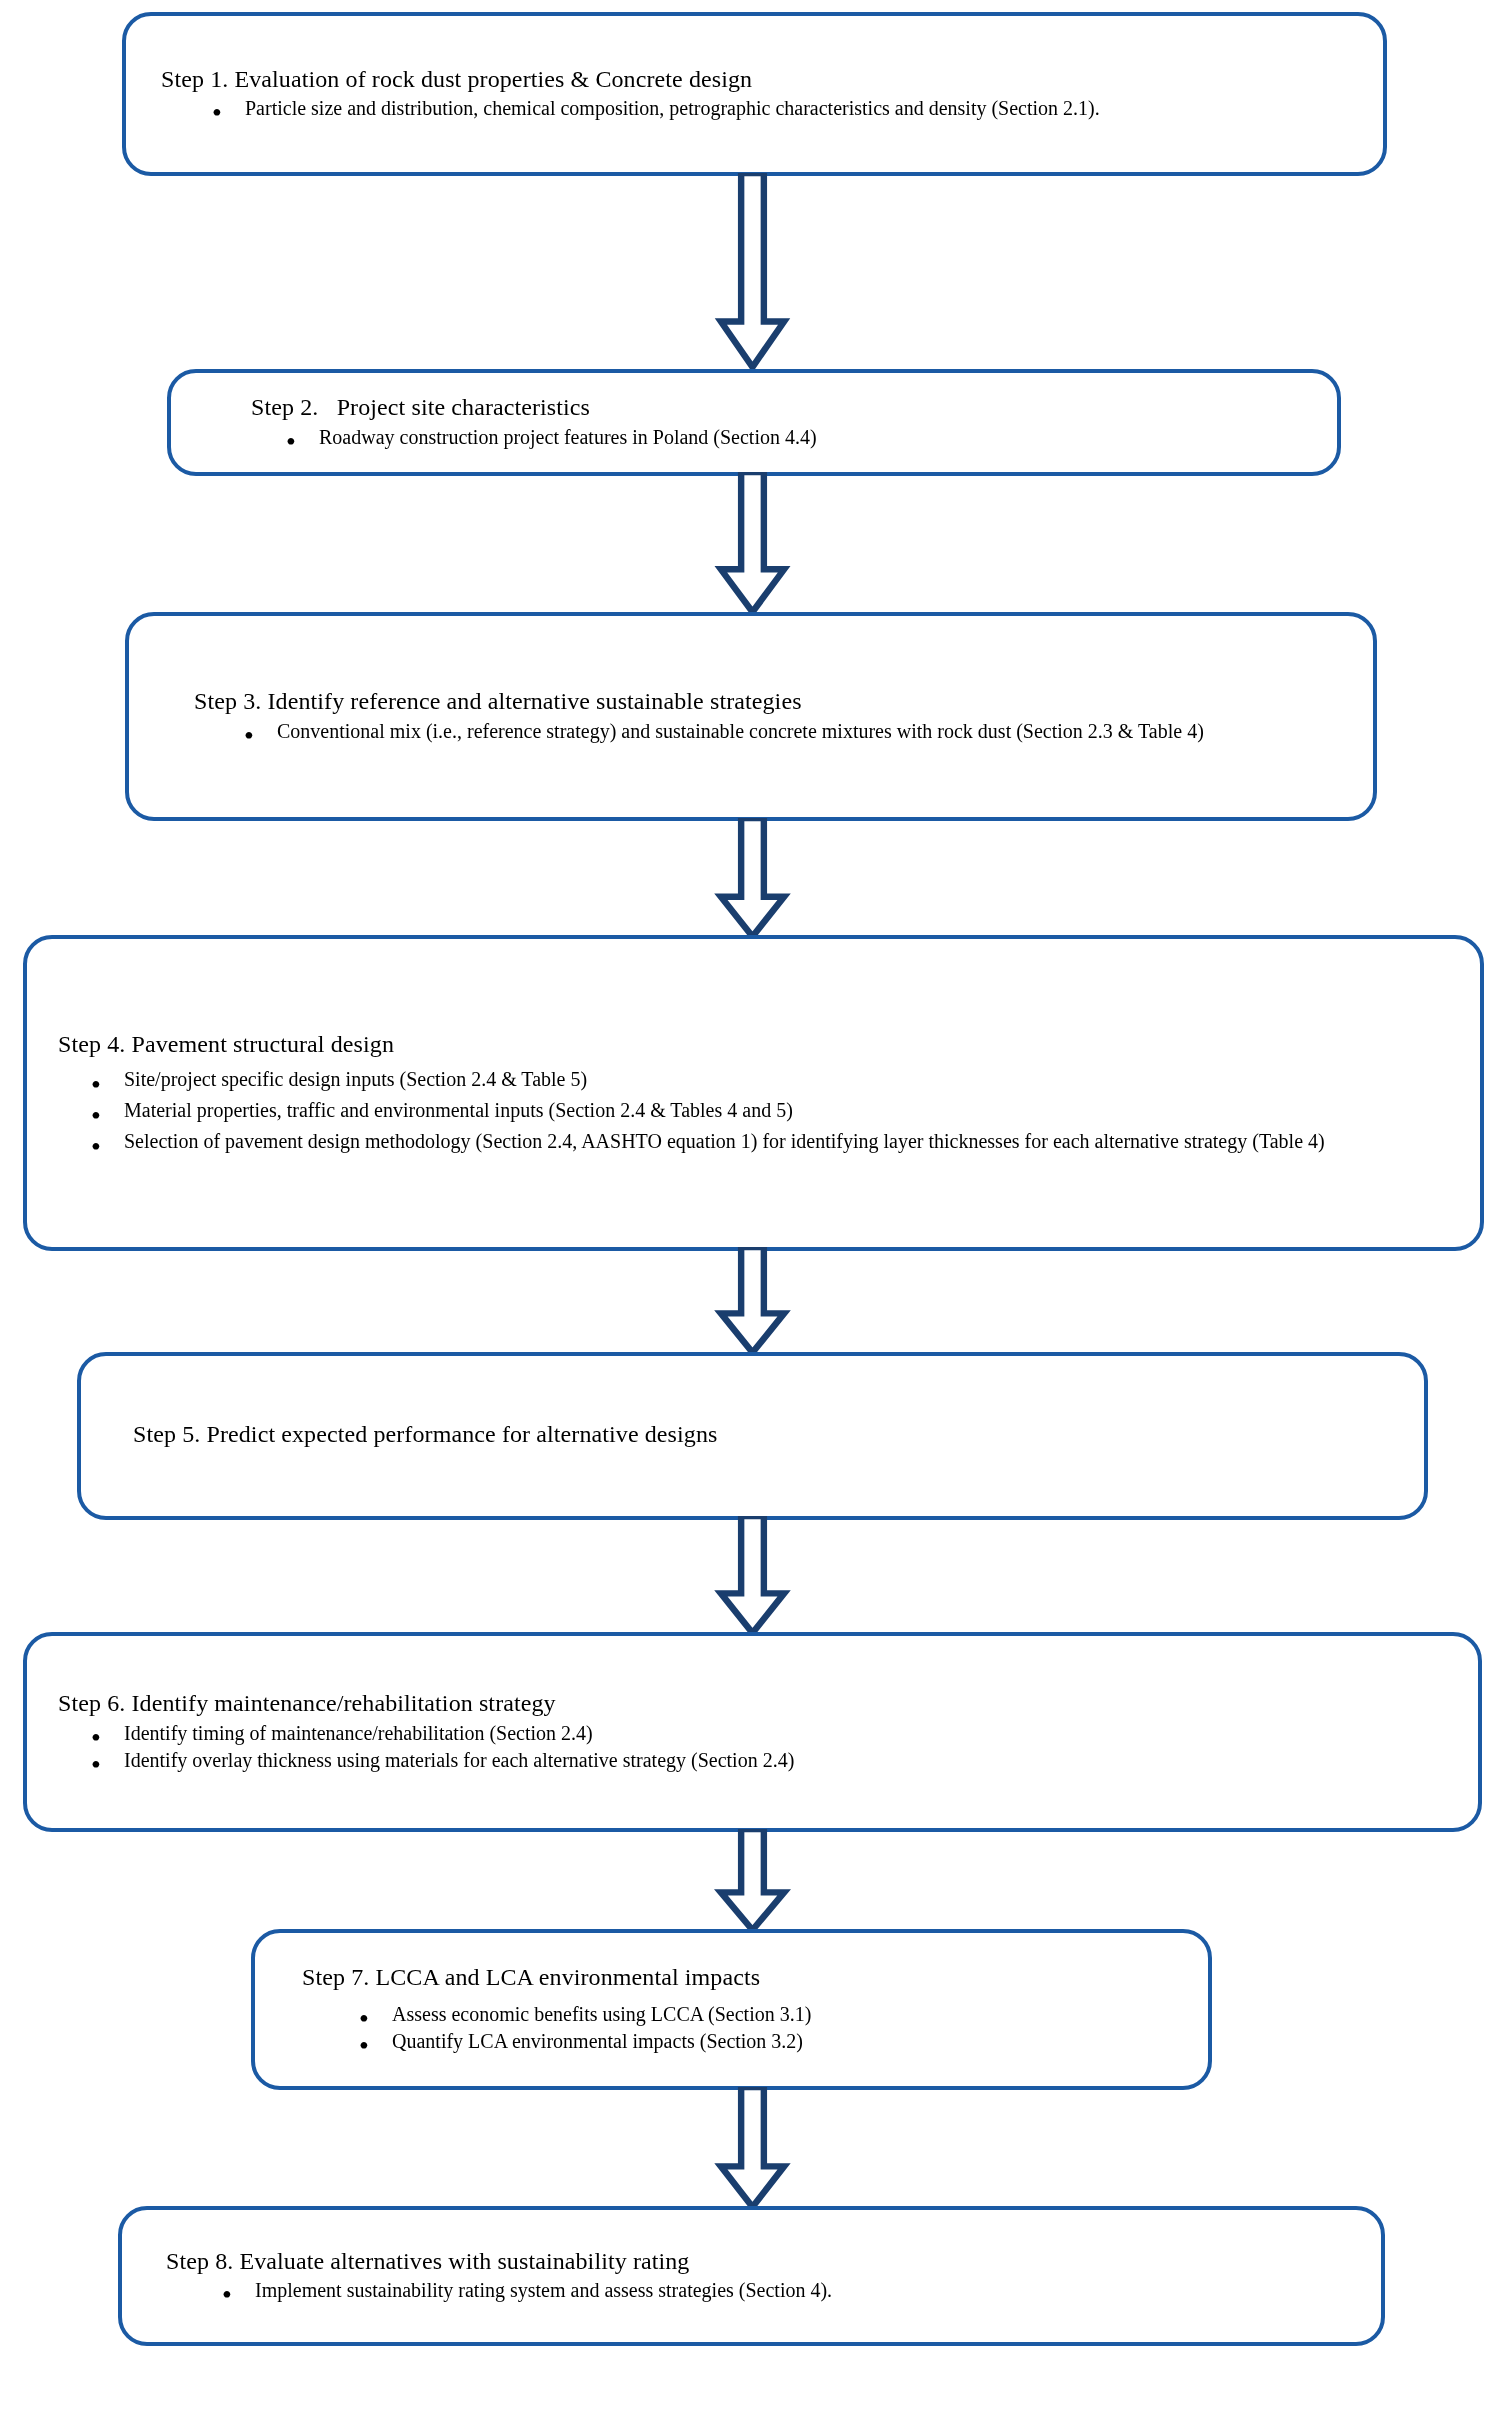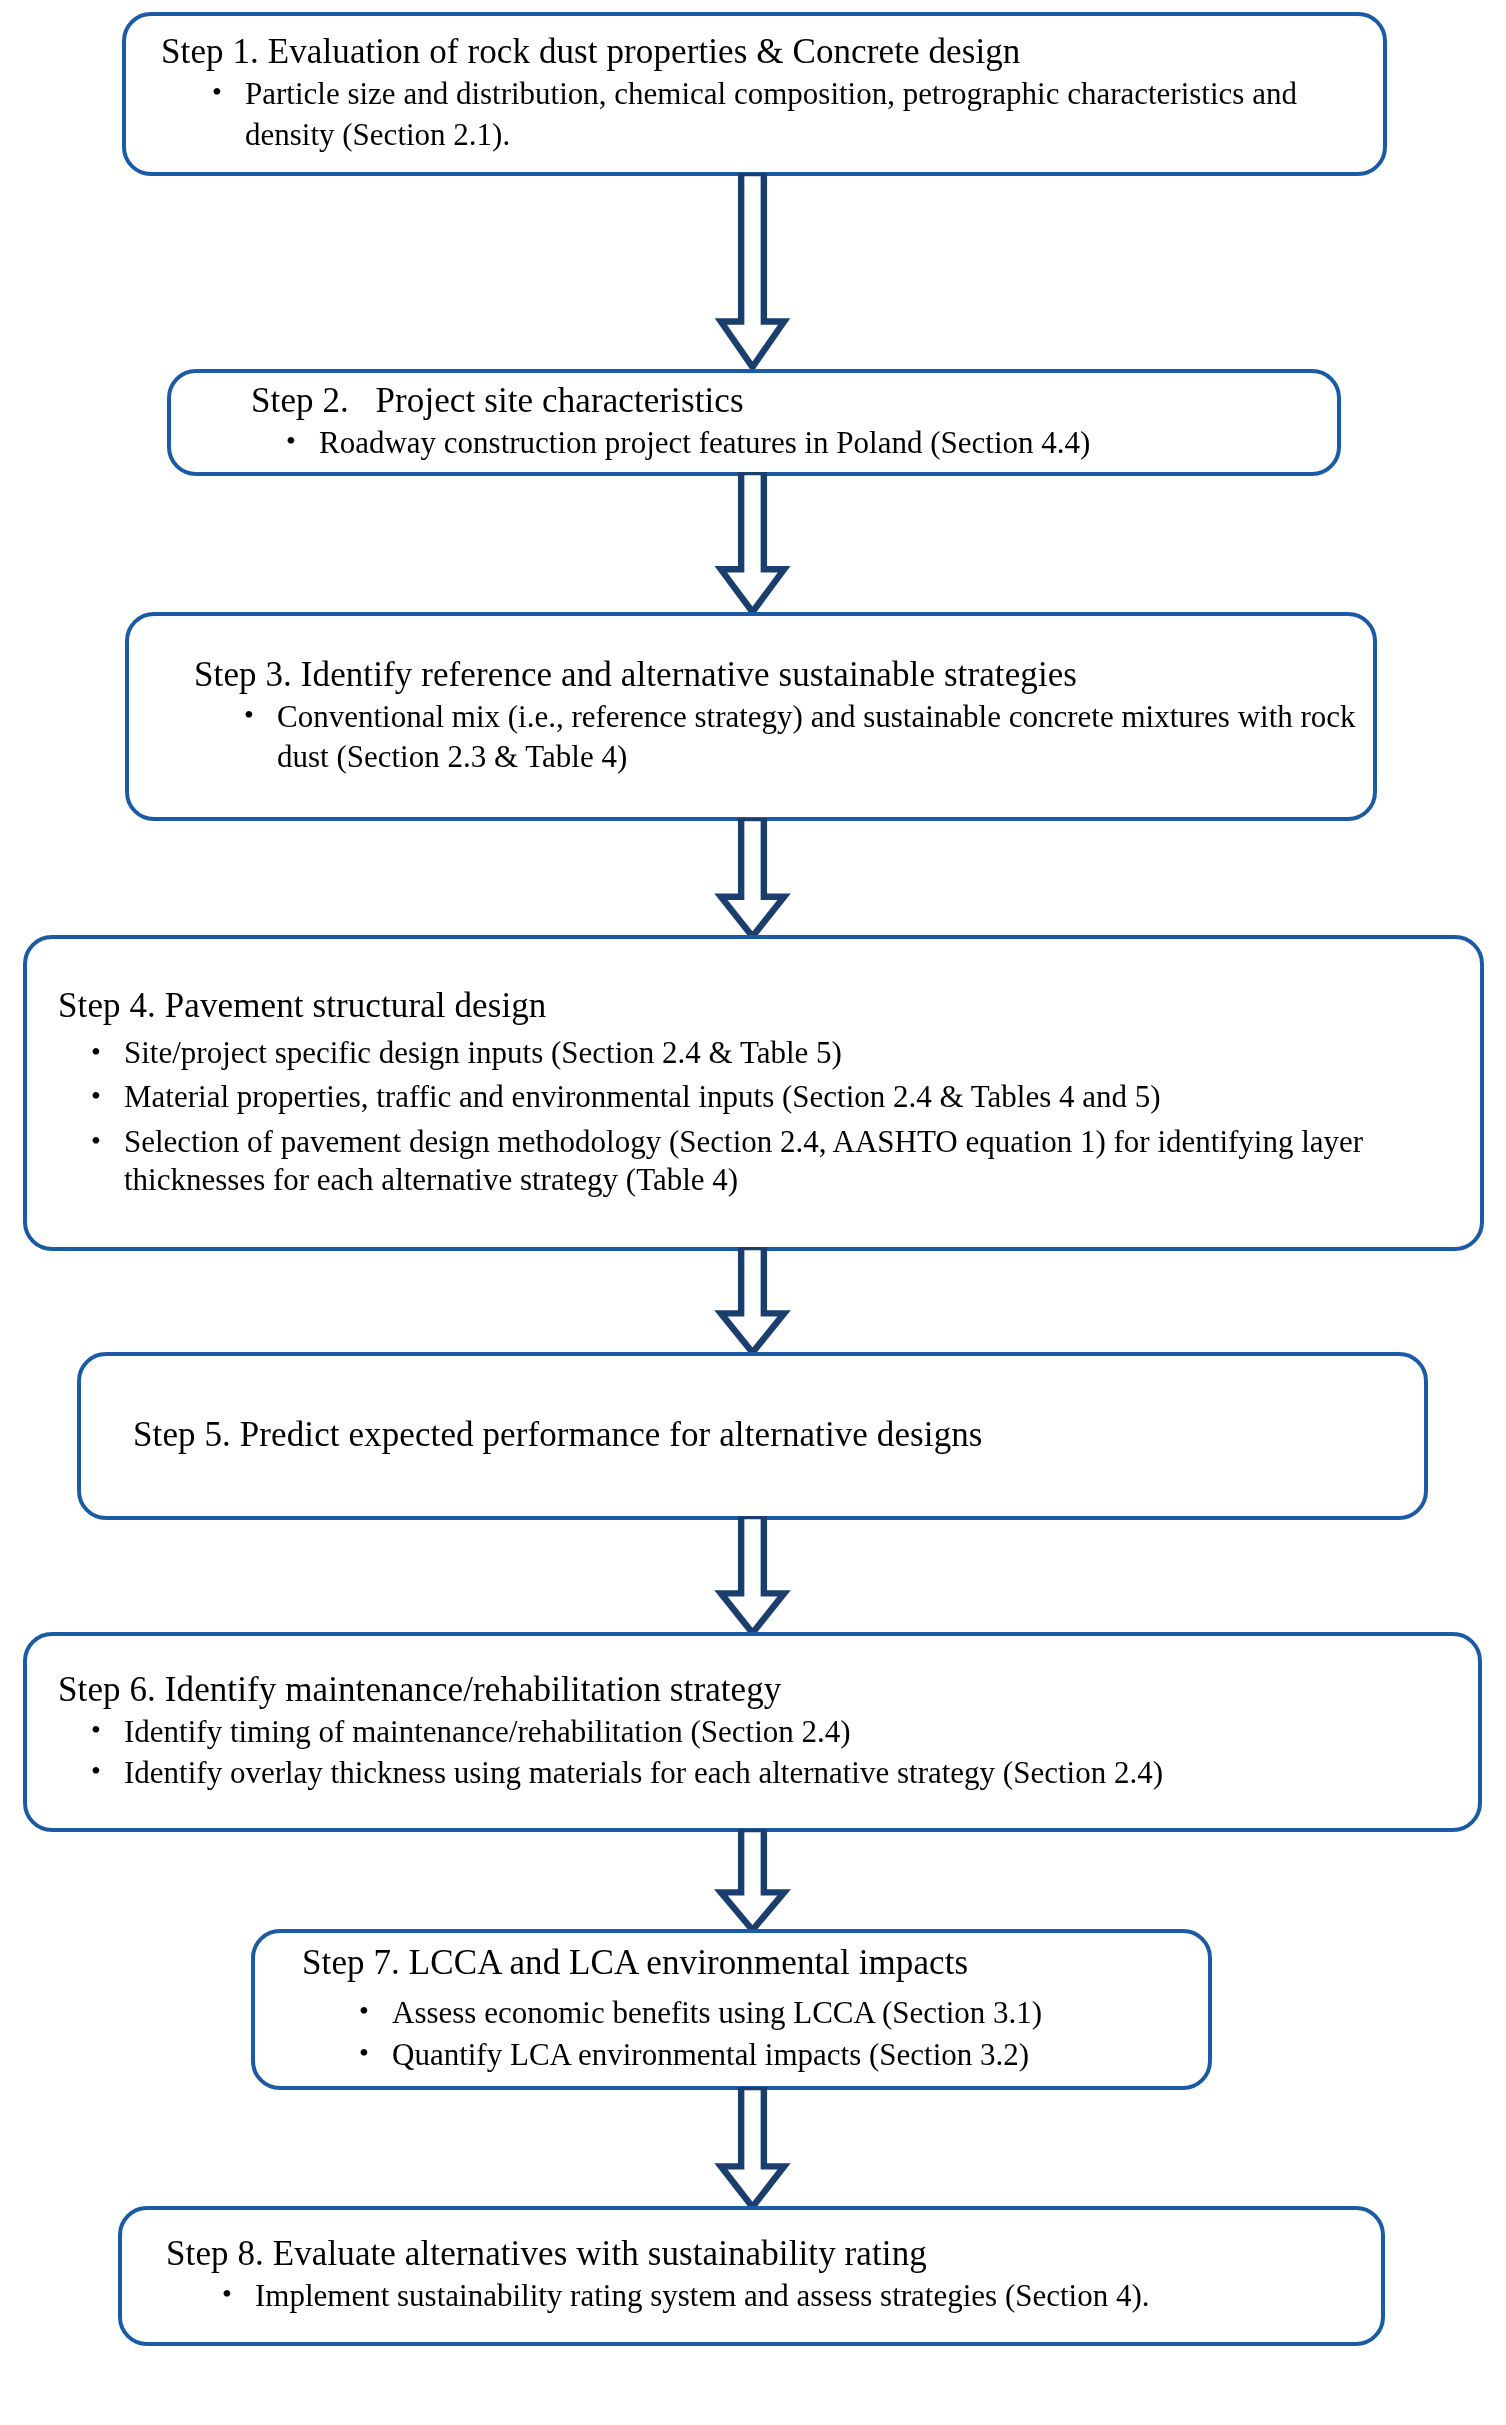--- a/index.html
+++ b/index.html
@@ -29,36 +29,36 @@
     border: 4.5px solid #1b5aa4;
     border-radius: 29px;
     background: #ffffff;
     padding: 9px 17px 9px 17px;
     display: flex;
     flex-direction: column;
     justify-content: center;
   }
 
   .step-title {
-    font-size: 35px;
+    font-size: 24px;
     line-height: 1.12;
     letter-spacing: 0.1px;
     white-space: pre;
     margin: 0 0 3px 0;
   }
 
   .bullets {
     list-style: none;
     margin: 0;
     padding: 0;
   }
 
   .bullet {
     position: relative;
-    font-size: 31px;
+    font-size: 20px;
     line-height: 1.30;
     margin: 0 0 1px 0;
     padding-left: 33px;
     text-align: left;
   }
   .bullet::before {
     content: "\2022";
     position: absolute;
     left: 4px;
     top: -1px;

